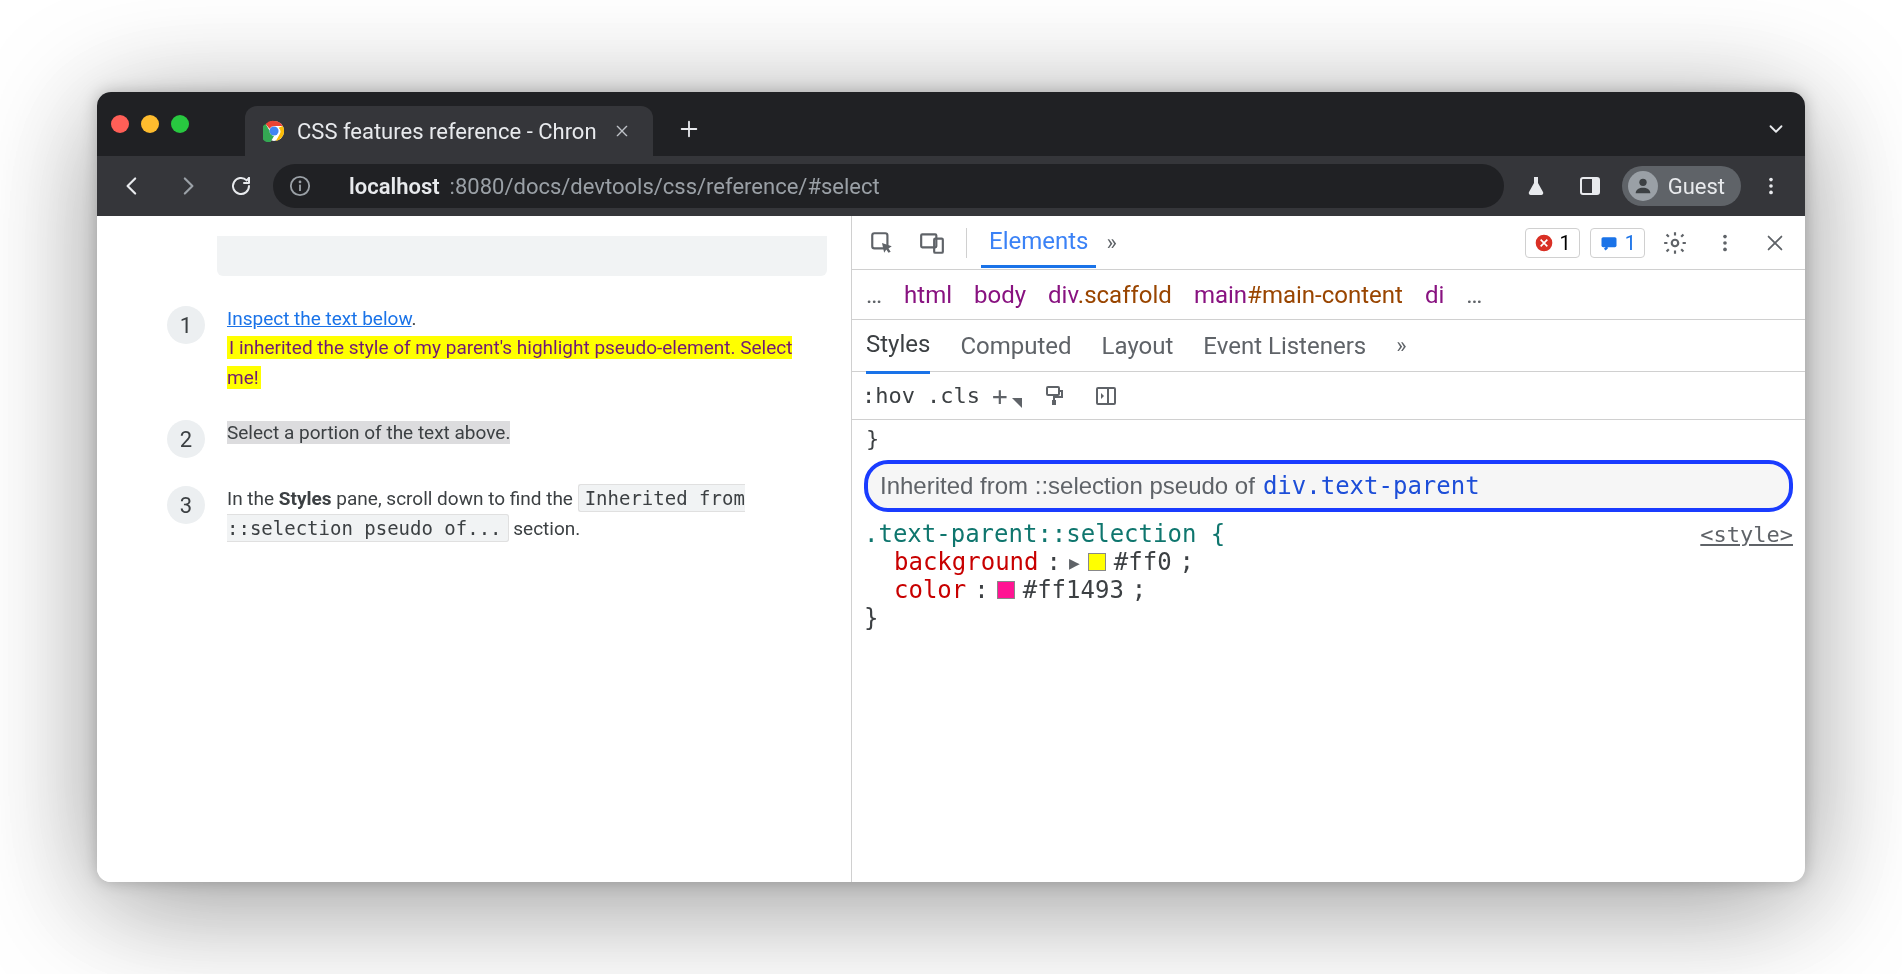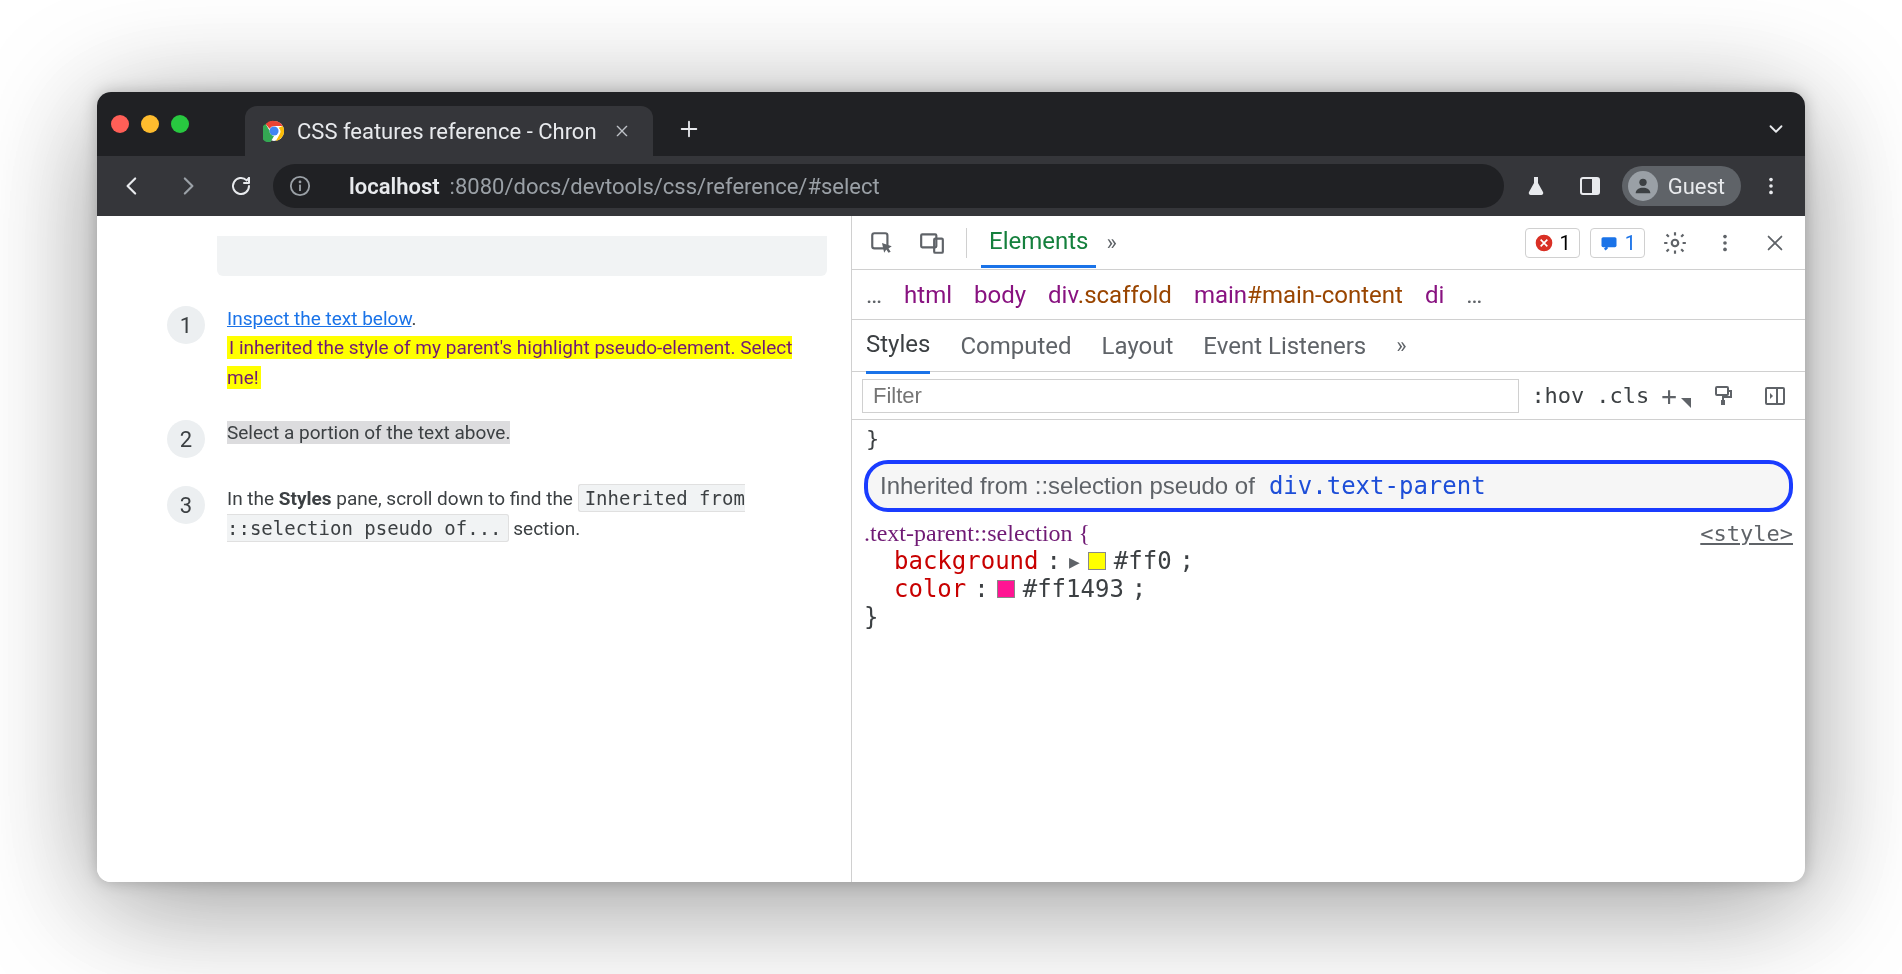--- a/index.html
+++ b/index.html
@@ -42,39 +42,39 @@
   .link { color:#1a73e8; text-decoration: underline; }
   .hl { background:#ffff00; color:#701a75; padding: 0 2px; }
   .sel { background:#dcdcde; }
   .code { font-family: ui-monospace, SFMono-Regular, Menlo, monospace; background:#f1f3f4; padding: 2px 6px; border: 1px solid #e0e0e0; border-radius: 3px; }
   
   .devtools { flex:1; border-left: 1px solid #d0d0d0; display:flex; flex-direction:column; min-width:0; font-family: -apple-system, BlinkMacSystemFont, "Segoe UI", Roboto, Arial, sans-serif; }
   .dt-top { height: 54px; border-bottom: 1px solid #d0d0d0; display:flex; align-items:center; padding: 0 10px; gap: 10px; }
   .dt-icon { width: 40px; height:40px; display:flex; align-items:center; justify-content:center; color:#5f6368; }
   .dt-sep { width:1px; height: 30px; background:#d0d0d0; margin: 0 4px; }
   .dt-tab { font-size: 24px; color:#3c4043; padding: 10px 8px; }
-  .dt-tab.active { color:#15803d; border-bottom: 3px solid #1a73e8; }
+  .dt-tab.active { color:#3b82f6; border-bottom: 3px solid #1a73e8; }
   .more { font-size: 22px; color:#5f6368; }
   .badge { display:flex; align-items:center; gap:6px; border:1px solid #d0d0d0; border-radius: 4px; padding: 2px 8px; font-size: 20px; }
   .badge svg { width:20px; height:20px; }
   .dt-crumbs { height: 50px; border-bottom: 1px solid #d0d0d0; display:flex; align-items:center; gap: 22px; padding: 0 14px; font-size: 24px; color:#5f6368; overflow:hidden; white-space:nowrap; }
   .crumb-el { color:#881280; }
   .crumb-cls { color:#994500; }
   .dt-subtabs { height: 52px; border-bottom: 1px solid #d0d0d0; display:flex; align-items:center; gap: 30px; padding: 0 14px; font-size: 24px; color:#5f6368; }
   .dt-subtab.active { color:#3c4043; border-bottom: 3px solid #1a73e8; padding-bottom: 13px; margin-top:13px; }
   .dt-filterbar { height: 48px; border-bottom: 1px solid #d0d0d0; display:flex; align-items:center; gap: 12px; padding: 0 10px; }
   .dt-filter { flex:1; border:1px solid #d0d0d0; height: 34px; padding: 0 10px; font-size: 22px; color:#5f6368; }
   .dt-chip { font-family: ui-monospace, SFMono-Regular, Menlo, monospace; font-size: 22px; color:#3c4043; display:flex; align-items:center; gap:4px;}
   .dt-plus { font-size: 26px; color:#5f6368; }
   .dt-styles { padding: 8px 12px 20px 12px; font-family: ui-monospace, SFMono-Regular, Menlo, monospace; font-size: 24px; color:#3c4043; position:relative; }
   .dt-brace-top { color:#3c4043; padding-left:2px; font-size:22px; line-height: 1; }
-  .inherit-row { margin: 10px 0 8px 0; padding: 8px 12px; background:#f6f6f6; border: 4px solid #1a3cff; border-radius: 24px; color:#5f6368; font-family: -apple-system, sans-serif; font-size: 24px; display:flex; align-items:center; gap:14px; }
+  .inherit-row { margin: 10px 0 8px 0; padding: 8px 12px; background:#f6f6f6; border: 4px solid #1a3cff; border-radius: 24px; color:#5f6368; font-family: -apple-system, sans-serif; font-size: 24px; display:flex; align-items:center; gap:8px; }
   .inherit-row .sel-mono { font-family: ui-monospace, SFMono-Regular, Menlo, monospace; color:#1d4ed8; }
   .rule-head { display:flex; align-items:baseline; justify-content:space-between; }
-  .selector { color:#701a75;font-family:Liberation Serif, serif; }
+  .selector { color:#0f766e; }
   .src { color:#5f6368; text-decoration: underline; font-family: ui-monospace, monospace; font-size:22px; }
   .decl { padding-left: 30px; display:flex; align-items:center; gap:8px; }
   .prop { color:#c80000; }
   .tri { color:#5f6368; font-size:18px; }
   .swatch { width: 18px; height:18px; display:inline-block; border:1px solid #888; }
   .val { color:#3c4043; }
   .ftr-spacer { flex:1; }
   svg { display:block; }
 </style>
 </head>
@@ -265,21 +265,20 @@
 
         <div class="dt-subtabs">
           <div class="dt-subtab active">Styles</div>
           <div class="dt-subtab">Computed</div>
           <div class="dt-subtab">Layout</div>
           <div class="dt-subtab">Event Listeners</div>
           <div class="more">»</div>
         </div>
 
         <div class="dt-filterbar">
-          <input class="dt-filter" placeholder="Filter" style="">
           <span class="dt-chip">:hov</span>
           <span class="dt-chip">.cls</span>
           <span class="dt-chip">
                 <span class="dt-plus">+</span>
                 <svg viewBox="0 0 10 10" width="10" height="10" style="margin-top:14px;">
                   <path d="M0 0h10v10z" fill="#5f6368"></path>
                 </svg>
               </span>
           <span class="dt-icon">
             <svg viewBox="0 0 24 24" width="24" height="24">

